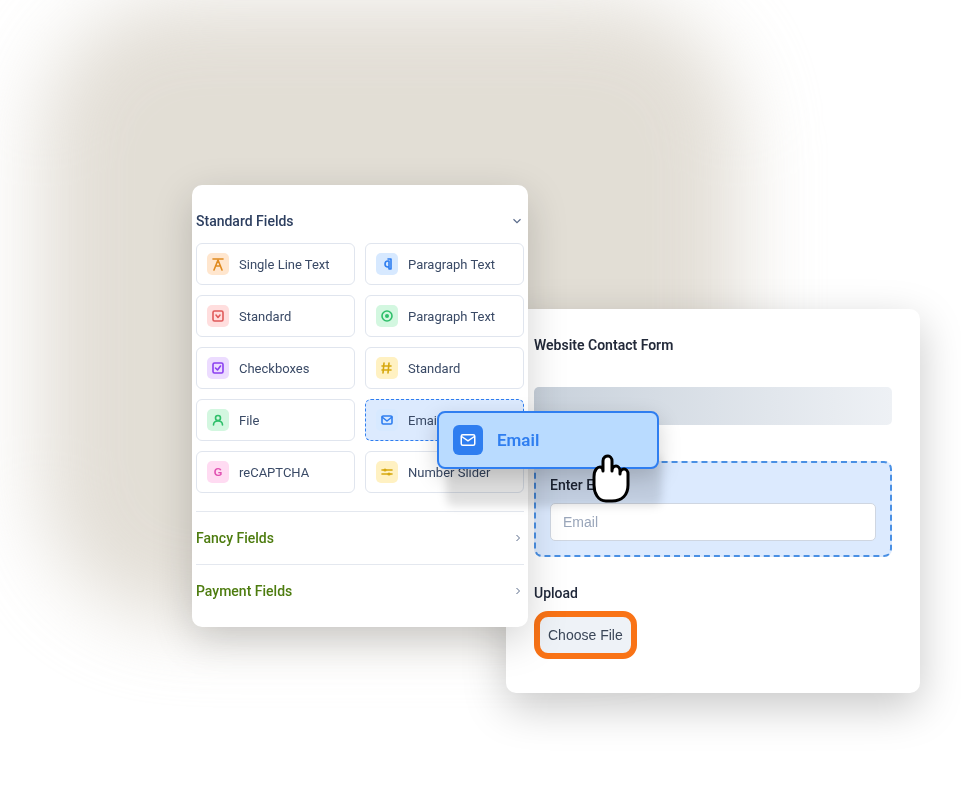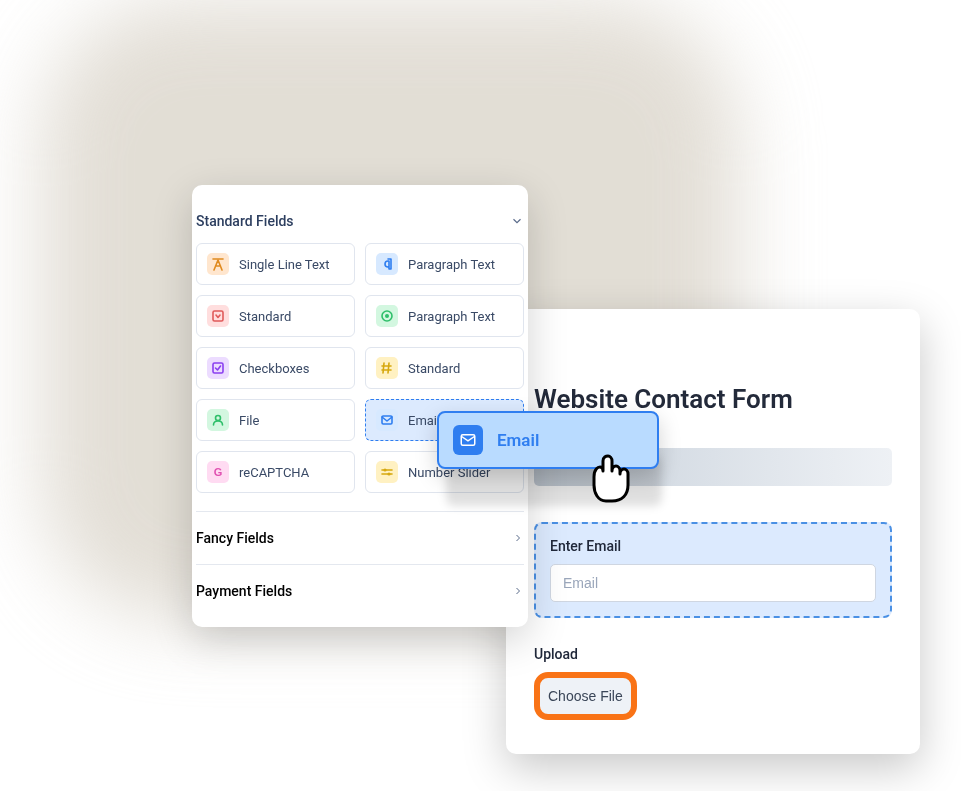--- a/index.html
+++ b/index.html
@@ -81,21 +81,21 @@
       align-items: center;
       justify-content: center;
       flex-shrink: 0;
     }
     .fi-icon svg { display:block; }
     .sec-row {
       display: flex;
       justify-content: space-between;
       align-items: center;
       padding: 14px 0;
-      color: #000000;
+      color: #4d7c0f;
       font-size: 14px;
       font-weight: 500;
     }
     
     .drag-shadow {
       position: absolute;
       left: 446px;
       top: 456px;
       width: 216px;
       height: 50px;
@@ -144,25 +144,24 @@
       position: absolute;
       left: 506px;
       top: 309px;
       width: 414px;
       background: #fff;
       border-radius: 10px;
       box-shadow: 0 14px 44px rgba(0,0,0,0.22);
       padding: 28px 28px 34px;
     }
     .form-title {
-      font-size: 26px;
+      font-size: 14px;
       font-weight: 600;
       color: #232a3a;
       margin-bottom: 34px;
-      margin-top: 47px;
     }
     .name-placeholder {
       height: 38px;
       background: linear-gradient(90deg, #c8d1db 0%, #eef1f5 100%);
       border-radius: 5px;
       margin-bottom: 36px;
     }
     .email-dropzone {
       border: 2px dashed #4a90e4;
       background: #dceafe;

